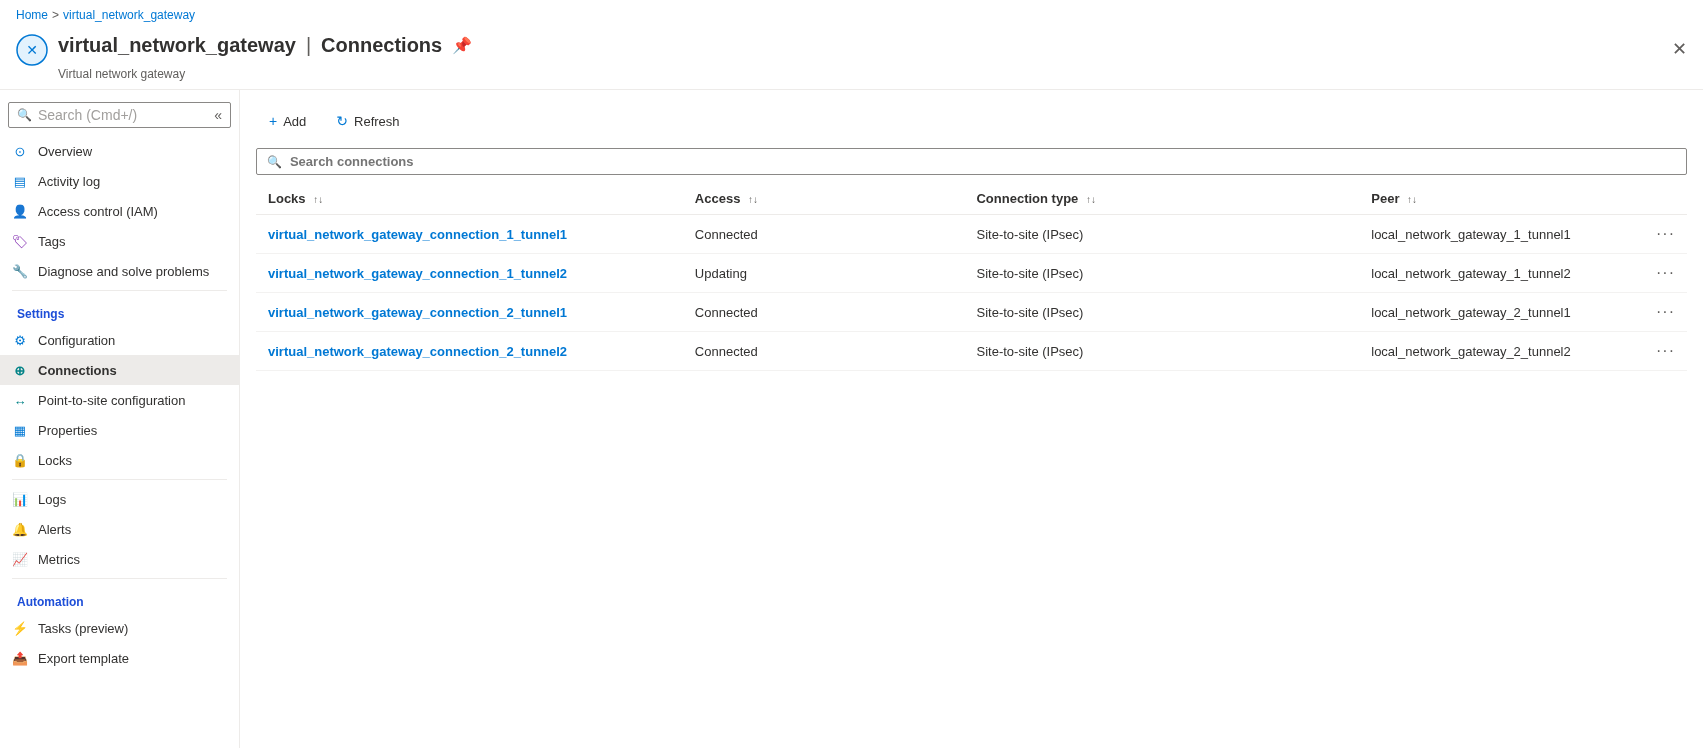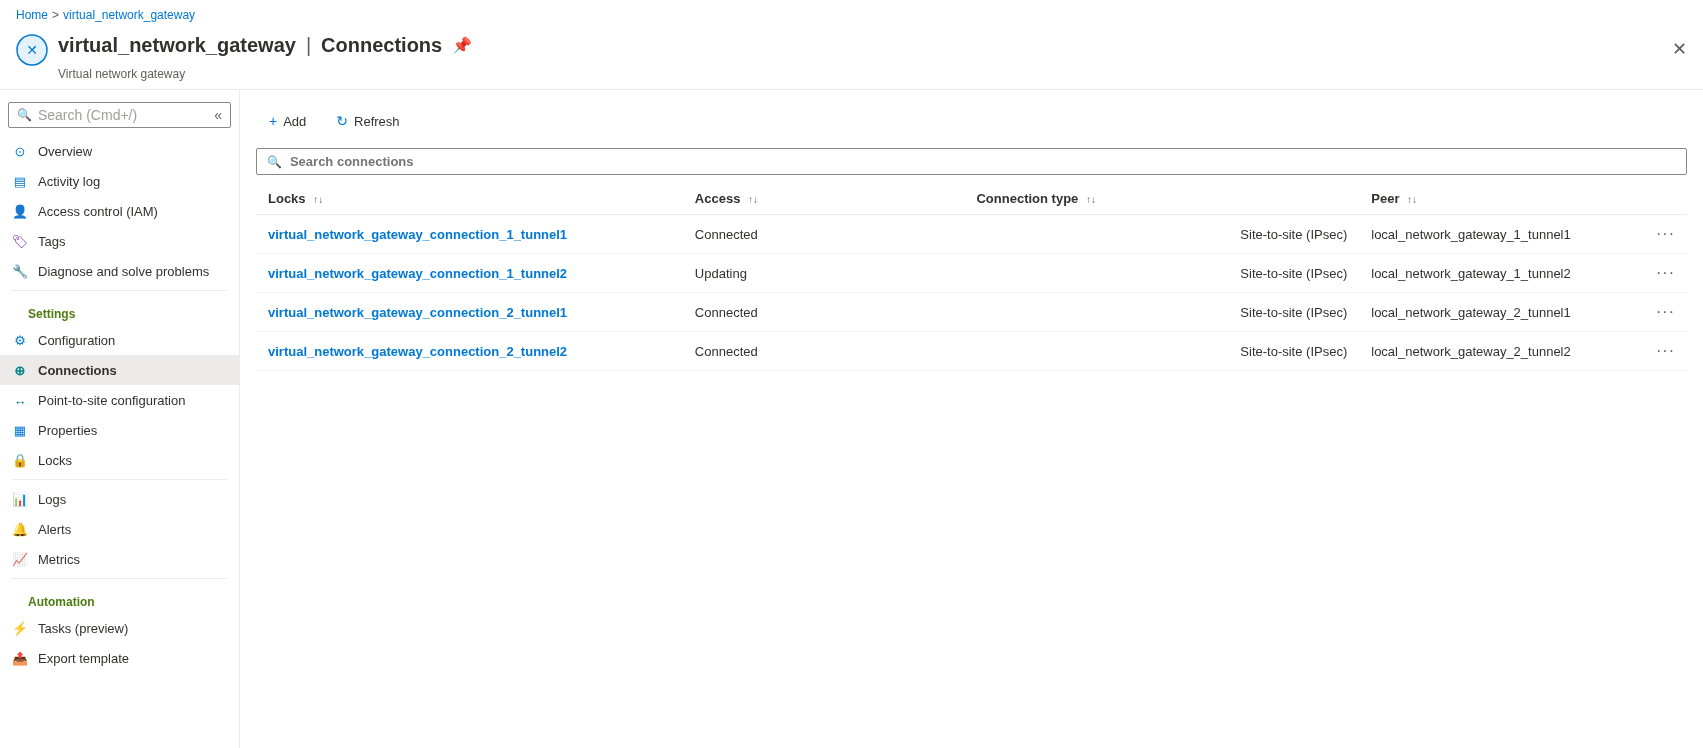--- a/index.html
+++ b/index.html
@@ -29,41 +29,41 @@
     
     .sidebar { width: 240px; flex-shrink: 0; border-right: 1px solid #edebe9; overflow-y: auto; padding-top: 8px; background: #fff; }
     .search-box { display: flex; align-items: center; margin: 4px 8px 8px 8px; border: 1px solid #8a8886; border-radius: 2px; padding: 4px 8px; gap: 6px; cursor: text; }
     .search-box-icon { color: #605e5c; font-size: 12px; }
     .search-box-text { color: #a19f9d; font-size: 14px; }
     .collapse-btn { margin-left: auto; cursor: pointer; color: #605e5c; font-size: 14px; }
 
     .nav-item { display: flex; align-items: center; padding: 7px 12px; cursor: pointer; gap: 10px; font-size: 13px; color: #323130; }
     .nav-item.active { background: #edebe9; font-weight: 600; }
     .nav-icon { width: 16px; height: 16px; flex-shrink: 0; display: flex; align-items: center; justify-content: center; }
-    .section-header { font-size: 12px; font-weight: 600; color: #4d7c0f; padding: 12px 12px 4px 28px; text-transform: none; }
+    .section-header { font-size: 12px; font-weight: 600; color: #1d4ed8; padding: 12px 12px 4px 17px; text-transform: none; }
     .section-divider { border: none; border-top: 1px solid #edebe9; margin: 4px 12px; }
 
     
     .content { flex: 1; overflow: auto; padding: 16px; }
     .toolbar { display: flex; align-items: center; gap: 4px; margin-bottom: 12px; }
     .toolbar-btn { display: flex; align-items: center; gap: 6px; padding: 6px 12px; border: 1px solid transparent; background: none; cursor: pointer; font-size: 13px; color: #323130; border-radius: 2px; }
     .toolbar-btn .btn-icon { color: #0078d4; font-size: 14px; }
 
     .search-connections { display: flex; align-items: center; border: 1px solid #8a8886; border-radius: 2px; padding: 5px 10px; gap: 8px; margin-bottom: 8px; width: 100%; }
     .search-connections-icon { color: #605e5c; font-size: 12px; }
     .search-connections-input { border: none; outline: none; font-size: 13px; color: #323130; flex: 1; background: transparent; font-weight: bold; }
 
     
     .connections-table { width: 100%; border-collapse: collapse; }
     .connections-table th { text-align: left; padding: 8px 12px; font-weight: 600; font-size: 13px; color: #323130; border-bottom: 1px solid #edebe9; white-space: nowrap; }
     .connections-table td { padding: 10px 12px; font-size: 13px; color: #323130; border-bottom: 1px solid #f3f2f1; }
     .sort-icon { color: #605e5c; font-size: 10px; cursor: pointer; margin-left: 4px; }
     .col-name { width: 30%; }
     .col-status { width: 20%; }
-    .col-conntype { width: 28%; text-align: right; }
+    .col-conntype { width: 28%; }
     .col-peer { width: 20%; }
     .col-actions { width: 40px; }
     .status-connected { color: #107c10; }
     .status-updating { color: #605e5c; }
     .row-actions { color: #605e5c; cursor: pointer; font-size: 16px; letter-spacing: 1px; }
     .connection-link { color: #0078d4; cursor: pointer; text-decoration: none; font-weight: bold; }
 
     
     .icon-blue { color: #0078d4; }
     .icon-purple { color: #7719aa; }

